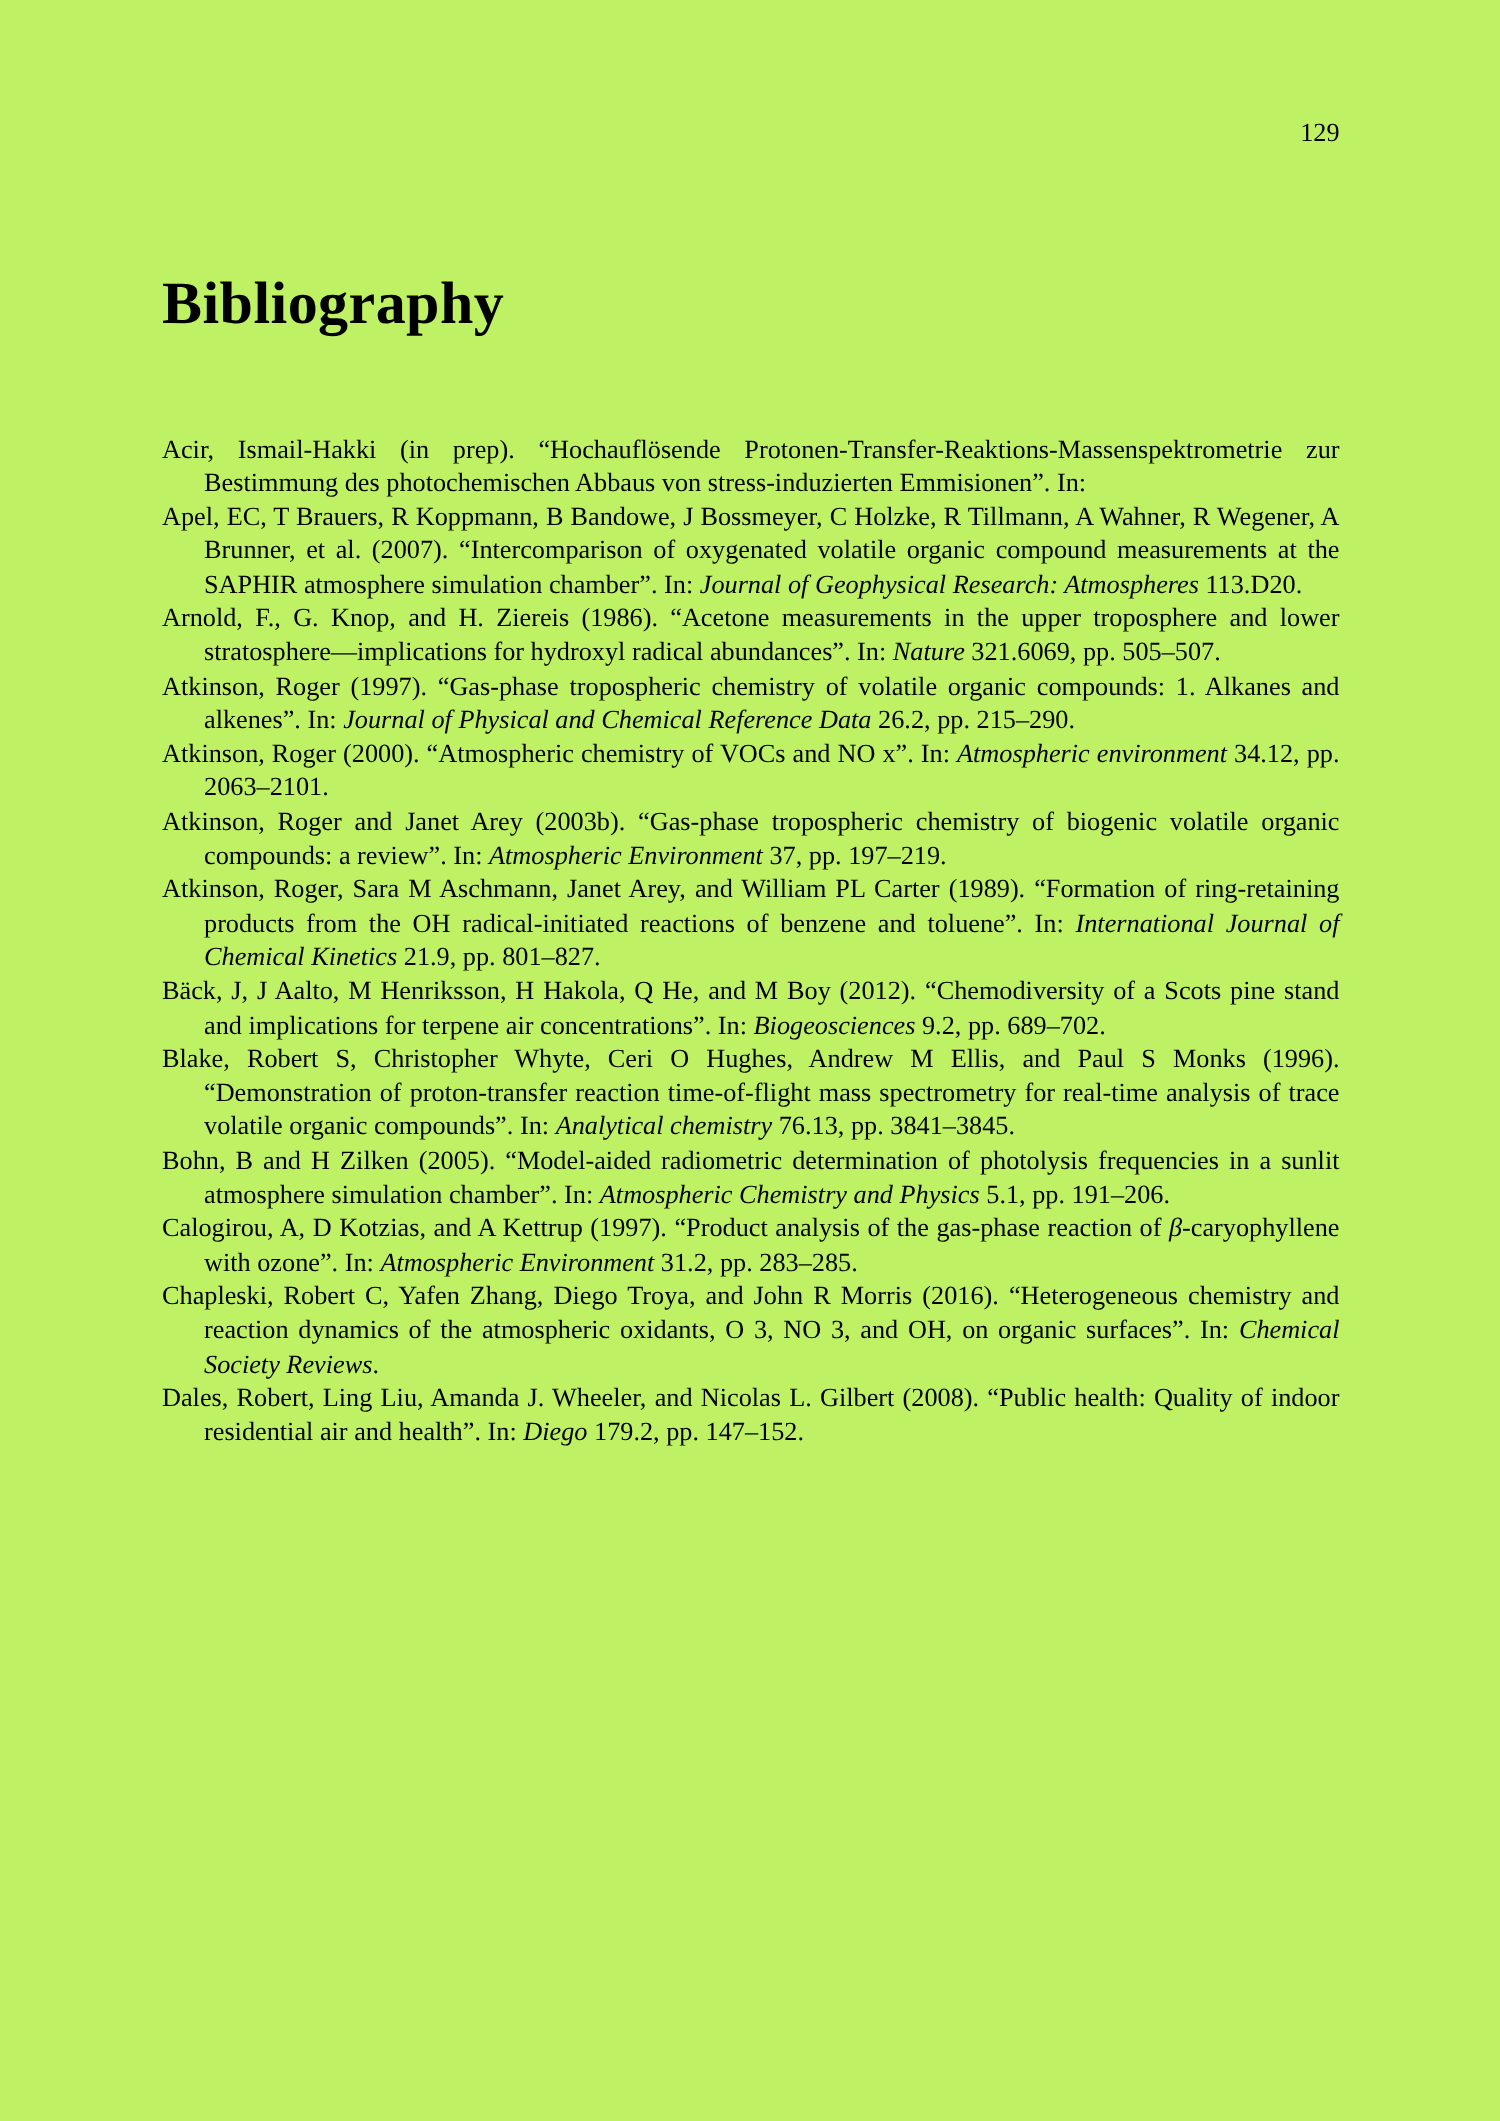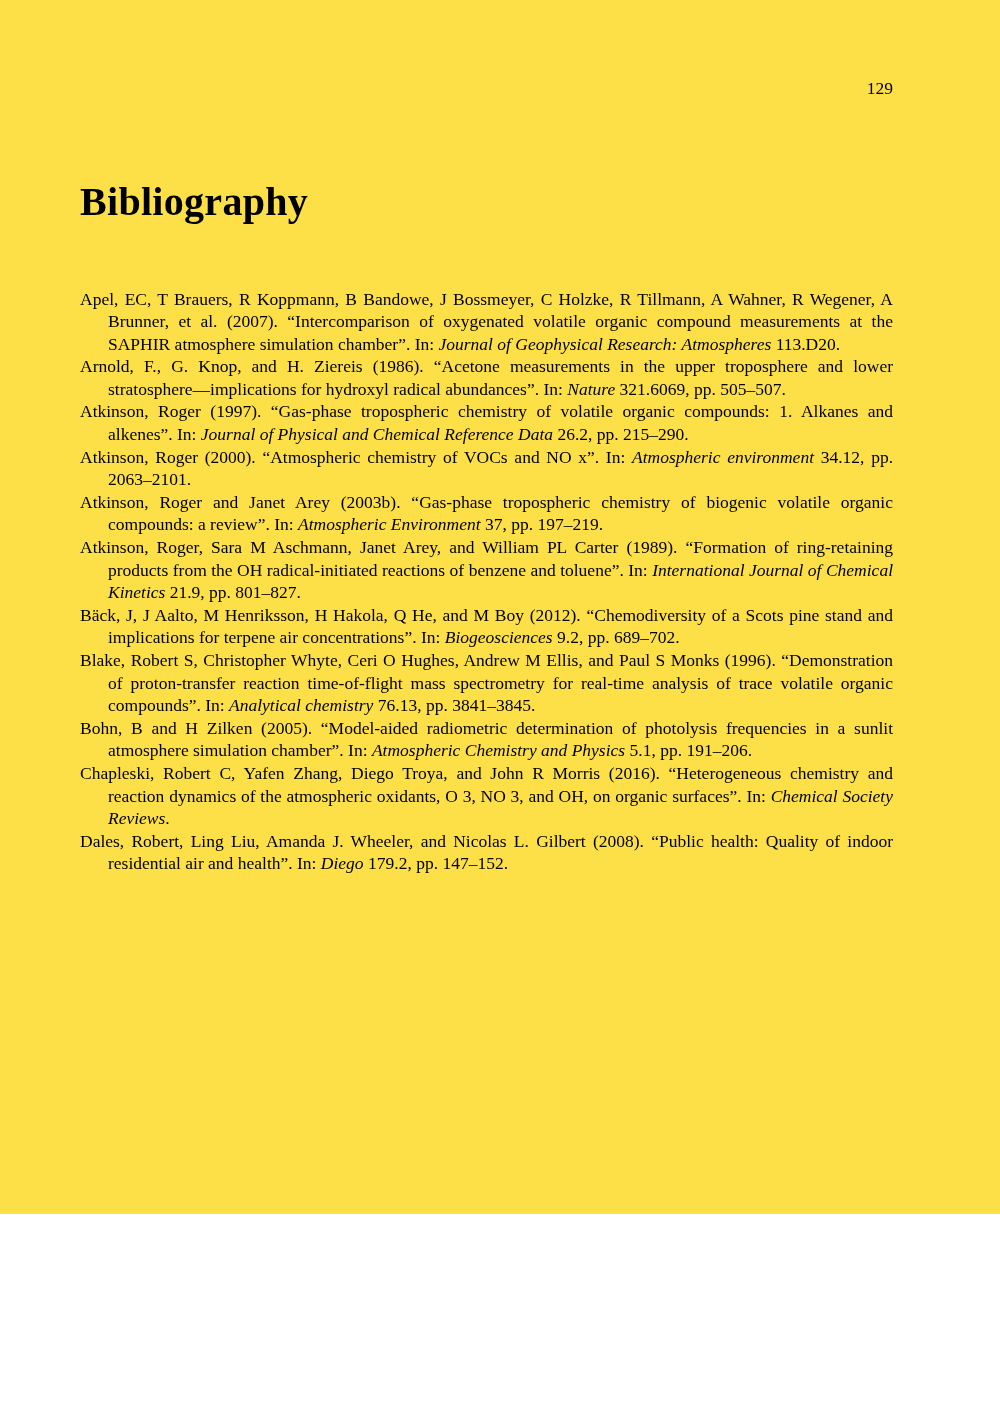--- a/index.html
+++ b/index.html
@@ -7,24 +7,24 @@
   body {
     width: 1000px;
     height: 1414px;
     background: #ffffff;
     color: #000000;
     font-family: "Liberation Serif", serif;
   }
   .page {
     position: relative;
     width: 1000px;
-    height: 1214px;
-    padding: 80px 107px 0 80px;
+    height: 1414px;
+    padding: 80px 107px 0 108px;
     overflow: hidden;
-    background: #fde047;
+    background: #bef264;
   }
   .page-number {
     text-align: right;
     font-size: 17.5px;
     line-height: 1;
   }
   .title {
     font-family: "Liberation Serif", serif;
     font-size: 40px;
     font-weight: 700;
@@ -44,25 +44,27 @@
   }
   .italic { font-style: italic; }
 </style>
 </head>
 <body>
 
 <div class="page">
   <div class="page-number">129</div>
   <h1 class="title">Bibliography</h1>
   <div class="ref-list">
+      <p class="ref-entry"><span>Acir, Ismail-Hakki (in prep). “Hochauflösende Protonen-Transfer-Reaktions-Massenspektrometrie zur Bestimmung des photochemischen Abbaus von stress-induzierten Emmisionen”. In:</span></p>
       <p class="ref-entry"><span>Apel, EC, T Brauers, R Koppmann, B Bandowe, J Bossmeyer, C Holzke, R Tillmann, A Wahner, R Wegener, A Brunner, et al. (2007). “Intercomparison of oxygenated volatile organic compound measurements at the SAPHIR atmosphere simulation chamber”. In: </span><span class="italic">Journal of Geophysical Research: Atmospheres</span><span> 113.D20.</span></p>
       <p class="ref-entry"><span>Arnold, F., G. Knop, and H. Ziereis (1986). “Acetone measurements in the upper troposphere and lower stratosphere—implications for hydroxyl radical abundances”. In: </span><span class="italic">Nature</span><span> 321.6069, pp. 505–507.</span></p>
       <p class="ref-entry"><span>Atkinson, Roger (1997). “Gas-phase tropospheric chemistry of volatile organic compounds: 1. Alkanes and alkenes”. In: </span><span class="italic">Journal of Physical and Chemical Reference Data</span><span> 26.2, pp. 215–290.</span></p>
       <p class="ref-entry"><span>Atkinson, Roger (2000). “Atmospheric chemistry of VOCs and NO x”. In: </span><span class="italic">Atmospheric environment</span><span> 34.12, pp. 2063–2101.</span></p>
       <p class="ref-entry"><span>Atkinson, Roger and Janet Arey (2003b). “Gas-phase tropospheric chemistry of biogenic volatile organic compounds: a review”. In: </span><span class="italic">Atmospheric Environment</span><span> 37, pp. 197–219.</span></p>
       <p class="ref-entry"><span>Atkinson, Roger, Sara M Aschmann, Janet Arey, and William PL Carter (1989). “Formation of ring-retaining products from the OH radical-initiated reactions of benzene and toluene”. In: </span><span class="italic">International Journal of Chemical Kinetics</span><span> 21.9, pp. 801–827.</span></p>
       <p class="ref-entry"><span>Bäck, J, J Aalto, M Henriksson, H Hakola, Q He, and M Boy (2012). “Chemodiversity of a Scots pine stand and implications for terpene air concentrations”. In: </span><span class="italic">Biogeosciences</span><span> 9.2, pp. 689–702.</span></p>
       <p class="ref-entry"><span>Blake, Robert S, Christopher Whyte, Ceri O Hughes, Andrew M Ellis, and Paul S Monks (1996). “Demonstration of proton-transfer reaction time-of-flight mass spectrometry for real-time analysis of trace volatile organic compounds”. In: </span><span class="italic">Analytical chemistry</span><span> 76.13, pp. 3841–3845.</span></p>
       <p class="ref-entry"><span>Bohn, B and H Zilken (2005). “Model-aided radiometric determination of photolysis frequencies in a sunlit atmosphere simulation chamber”. In: </span><span class="italic">Atmospheric Chemistry and Physics</span><span> 5.1, pp. 191–206.</span></p>
+      <p class="ref-entry"><span>Calogirou, A, D Kotzias, and A Kettrup (1997). “Product analysis of the gas-phase reaction of </span><span class="italic">β</span><span>-caryophyllene with ozone”. In: </span><span class="italic">Atmospheric Environment</span><span> 31.2, pp. 283–285.</span></p>
       <p class="ref-entry"><span>Chapleski, Robert C, Yafen Zhang, Diego Troya, and John R Morris (2016). “Heterogeneous chemistry and reaction dynamics of the atmospheric oxidants, O 3, NO 3, and OH, on organic surfaces”. In: </span><span class="italic">Chemical Society Reviews</span><span>.</span></p>
       <p class="ref-entry"><span>Dales, Robert, Ling Liu, Amanda J. Wheeler, and Nicolas L. Gilbert (2008). “Public health: Quality of indoor residential air and health”. In: </span><span class="italic">Diego</span><span> 179.2, pp. 147–152.</span></p>
     </div>
 </div>
 
 </body></html>

